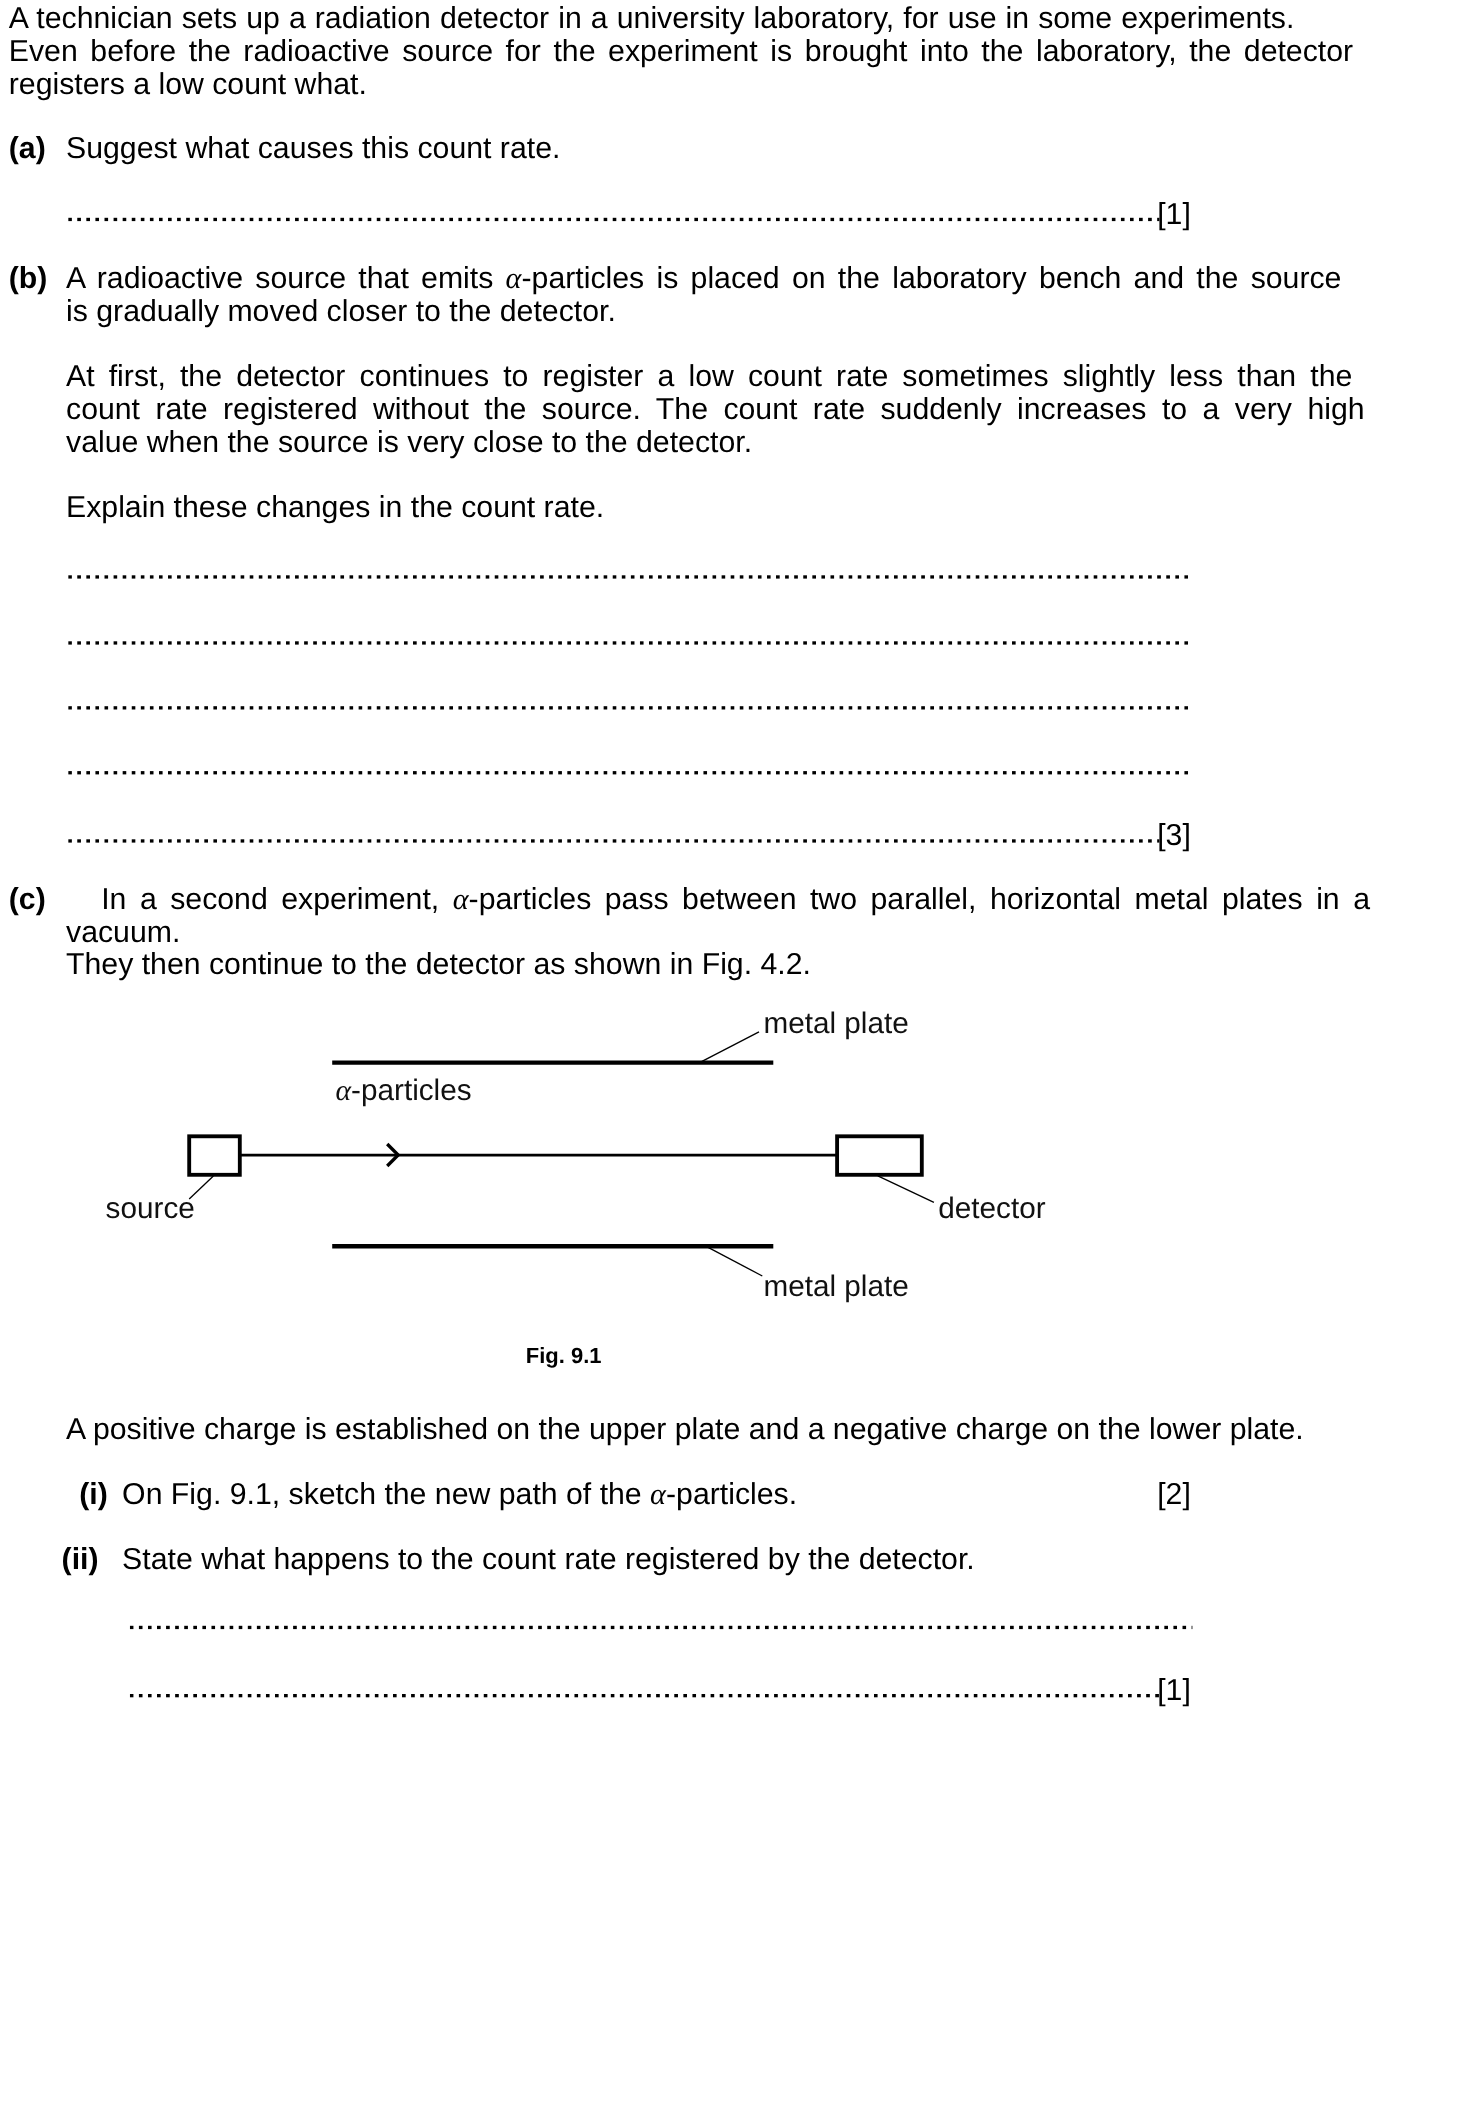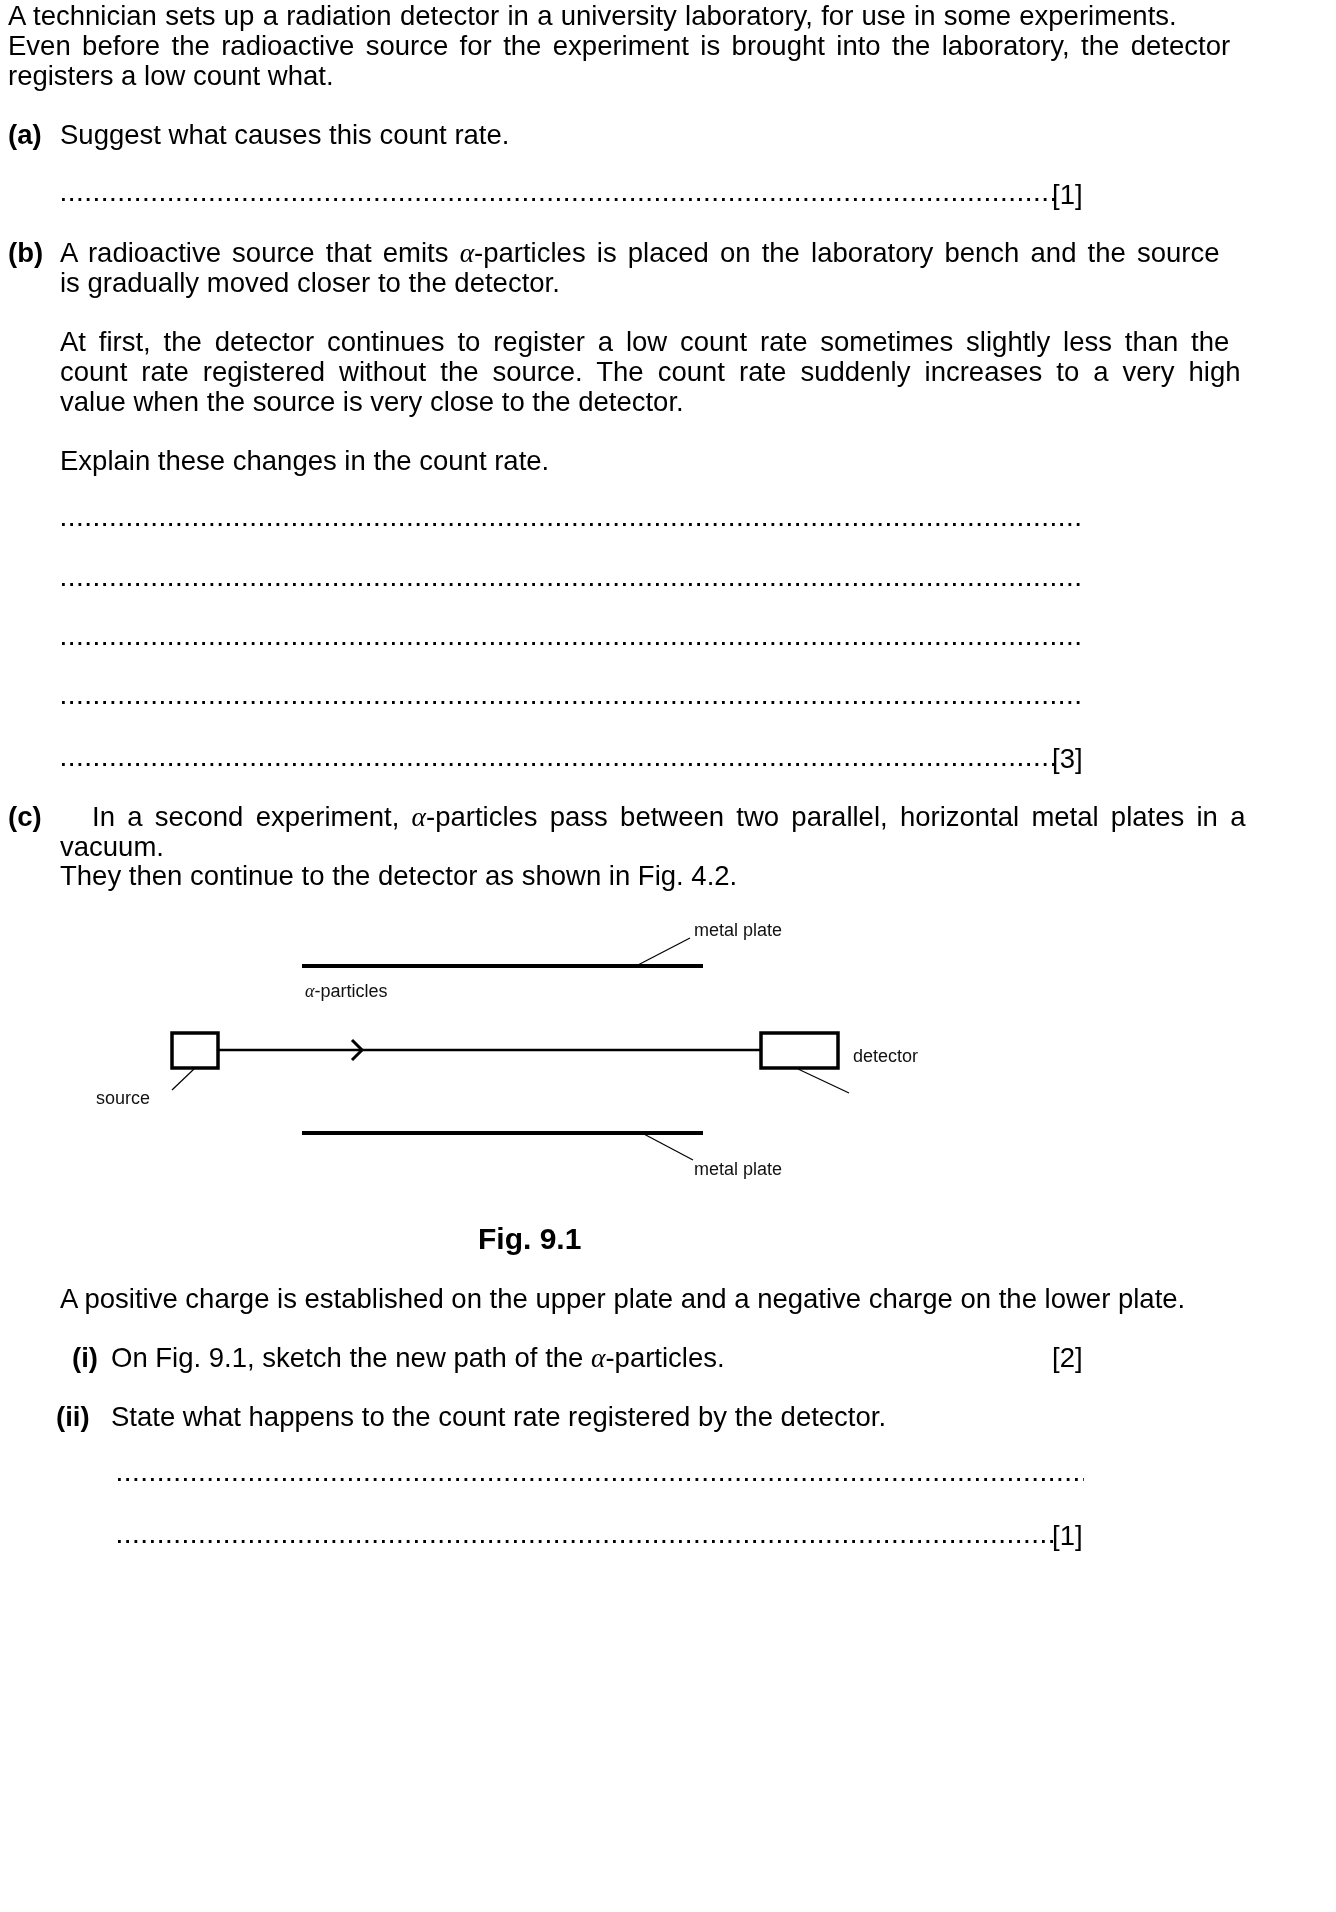--- a/index.html
+++ b/index.html
@@ -13,22 +13,22 @@
     .justify-line { position: absolute; white-space: nowrap; line-height: 36px; display: flex; justify-content: space-between; }
     .label { position: absolute; font-weight: bold; line-height: 36px; }
     .alpha { font-family: "Liberation Serif", serif; font-style: italic; }
     .dots {
       position: absolute; height: 3px;
       background-image: radial-gradient(circle, #000 0 1.2px, transparent 1.4px);
       background-image: linear-gradient(to right, #000 0 3px, transparent 3px 100%);
       background-size: 8.25px 3px; background-repeat: repeat-x;
     }
     .marks { position: absolute; line-height: 36px; text-align: right; }
-    .fig-text { position: absolute; font-size: 18px; line-height: 32px; white-space: nowrap; color: #111; }
-    .fig-caption { position: absolute; font-weight: bold; font-size: 30px; white-space: nowrap; }
+    .fig-text { position: absolute; font-size: 27px; line-height: 32px; white-space: nowrap; color: #111; }
+    .fig-caption { position: absolute; font-weight: bold; font-size: 20px; white-space: nowrap; }
   </style>
 </head>
 <body>
 
 <div>
   <div class="justify-line" style="left:8px; width:1318px; top:-2px;">
     <span style="word-spacing:0.6px;">A technician sets up a radiation detector in a university laboratory, for use in some experiments.</span>
   </div>
   <div class="line" style="left:8px; top:28px; word-spacing:3.8px;">Even before the radioactive source for the experiment is brought into the laboratory, the detector</div>
   <div class="line" style="left:8px; top:58px;">registers a low count what.</div>
@@ -80,21 +80,21 @@
     <line x1="219" y1="1050" x2="760" y2="1050" stroke="#000" stroke-width="2.5"></line>
     <polyline points="352,1040 362,1050 352,1060" fill="none" stroke="#000" stroke-width="3"></polyline>
 
     <rect x="761" y="1033" width="77" height="35" fill="#fff" stroke="#000" stroke-width="3.5"></rect>
     <line x1="798" y1="1069" x2="849" y2="1093" stroke="#000" stroke-width="1.2"></line>
   </svg>
 
   <div class="fig-text" style="left:694px; top:914px;">metal plate</div>
   <div class="fig-text" style="left:305px; top:947px;margin-top:28px;"><span class="alpha">α</span><span>-particles</span></div>
   <div class="fig-text" style="left:96px; top:1082px;">source</div>
-  <div class="fig-text" style="left:853px; top:1040px;">detector</div>
+  <div class="fig-text" style="left:853px; top:1082px;">detector</div>
   <div class="fig-text" style="left:694px; top:1153px;">metal plate</div>
   <div class="fig-caption" style="left:478px; top:1222px;">Fig. 9.1</div>
 </div>
 
 <div class="line" style="left:60px; top:1281px;">A positive charge is established on the upper plate and a negative charge on the lower plate.</div>
 
 <div class="label" style="left:72px; top:1340px;">(i)</div>
 <div class="line" style="left:111px; top:1340px;">
   <span>On Fig. 9.1, sketch the new path of the </span><span class="alpha">α</span><span>-particles.</span>
 </div>

